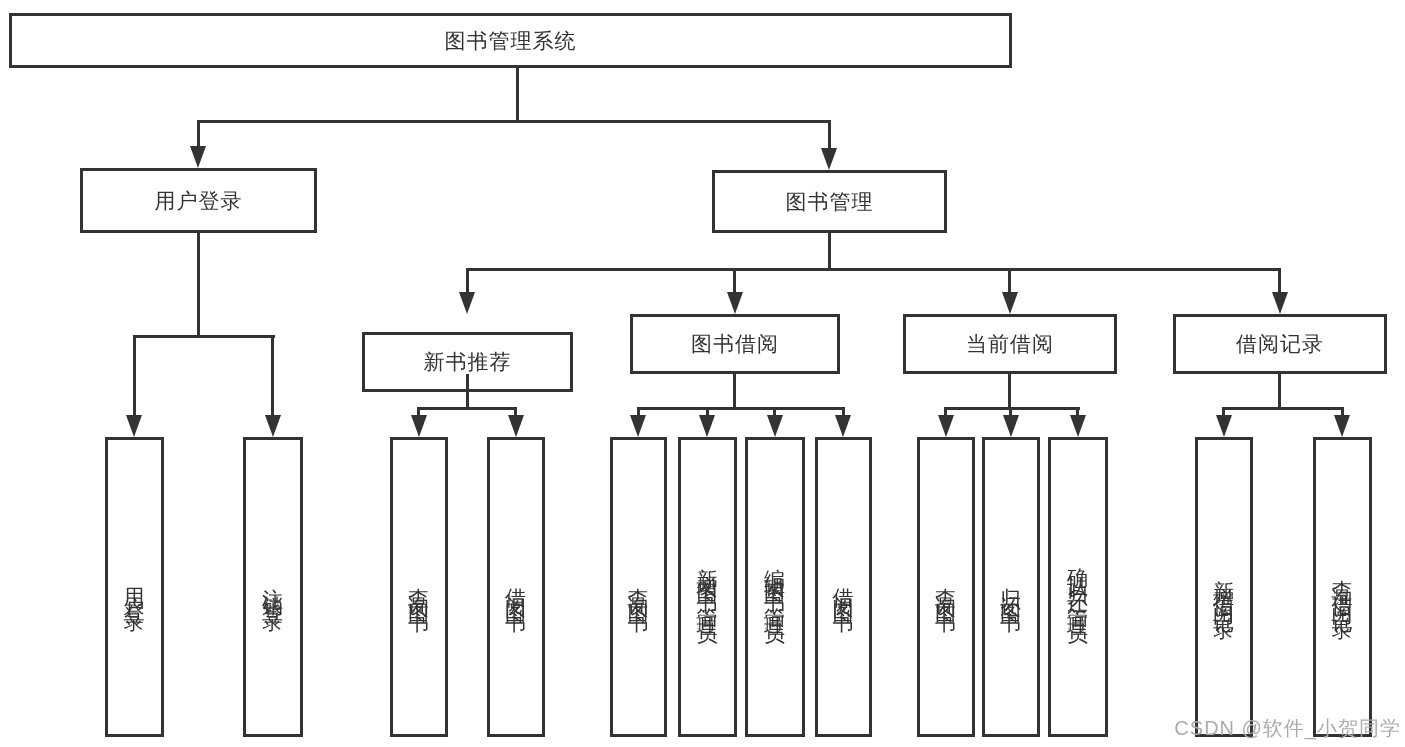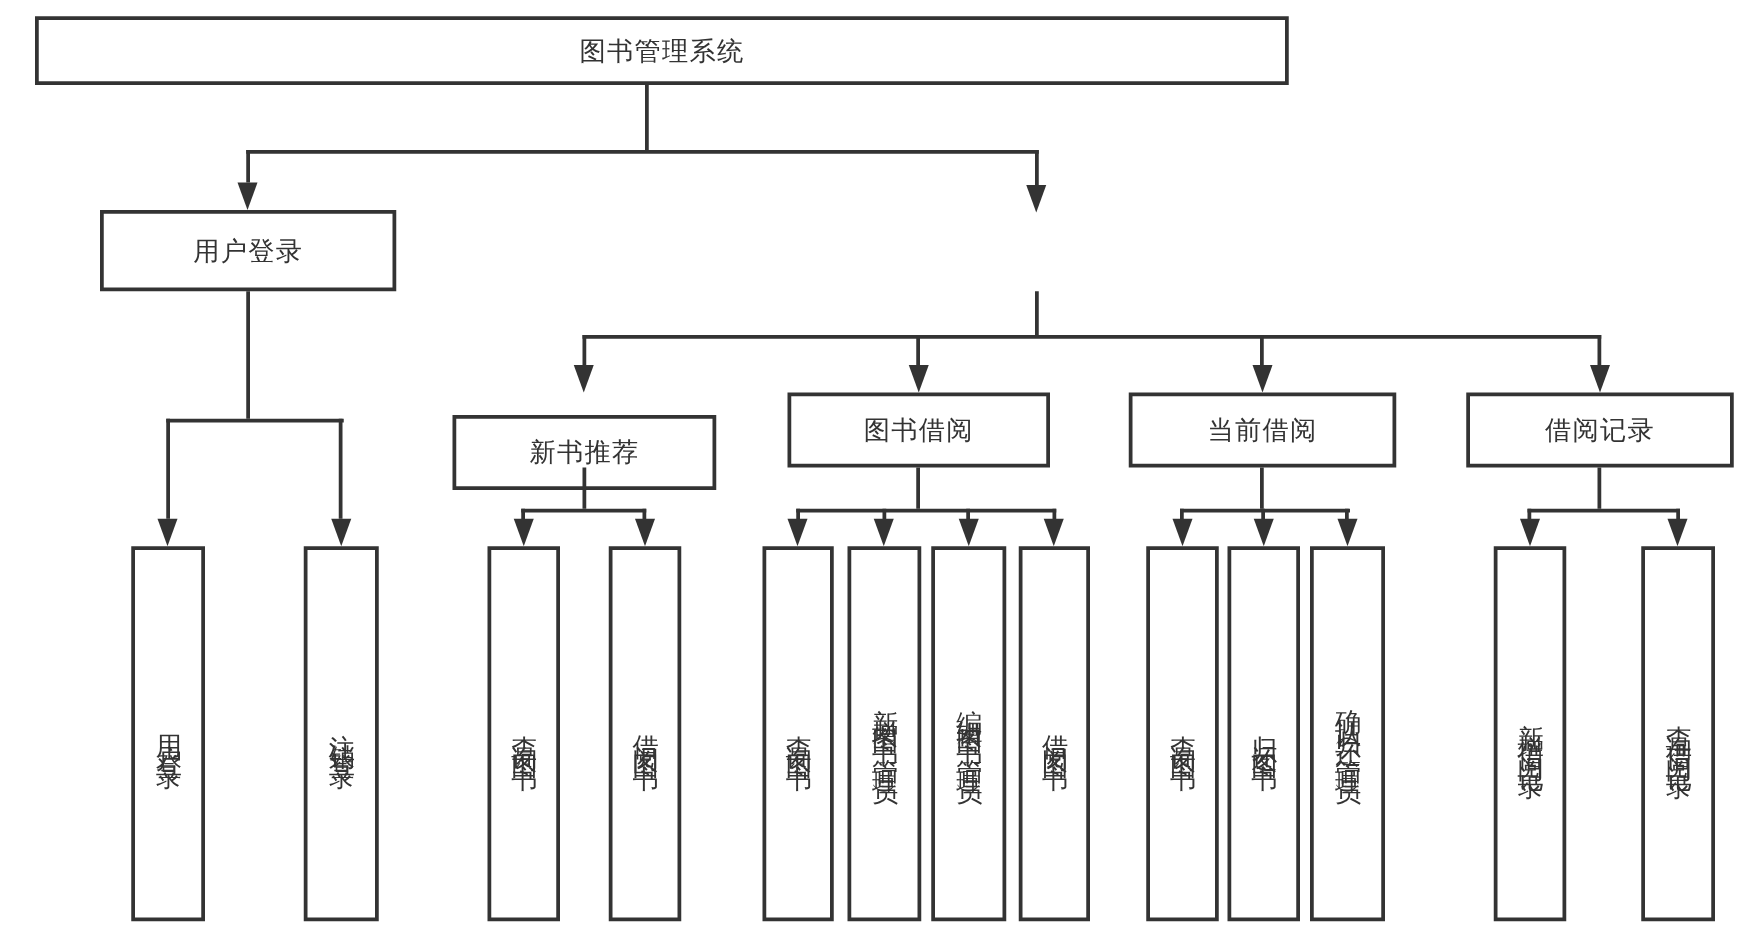--- a/index.html
+++ b/index.html
@@ -33,33 +33,36 @@
     position:absolute;right:4px;bottom:5px;
     font-size:20px;color:#ababab;letter-spacing:1px;
     z-index:10;white-space:nowrap;
   }
 </style>
 </head>
 <body>
 
 <div class="canvas">
 
-  <div class="box" style="left:28px;top:13px;width:1003px;height:55px">
+  <div class="box" style="left:9px;top:13px;width:1003px;height:55px">
     <span class="label">图书管理系统</span>
   </div>
 
   <div class="vline" style="left:516px;top:68px;height:52px"></div>
   <div class="hline" style="left:197px;top:120px;width:634px"></div>
   <div class="vline" style="left:197px;top:120px;height:26px"></div>
   <div class="arrow" style="left:190px;top:146px"></div>
   <div class="vline" style="left:828px;top:120px;height:28px"></div>
   <div class="arrow" style="left:821px;top:148px"></div>
 
   <div class="box" style="left:80px;top:168px;width:237px;height:65px">
     <span class="label">用户登录</span>
+  </div>
+  <div class="box" style="left:712px;top:170px;width:235px;height:63px">
+    <span class="label">图书管理</span>
   </div>
 
   <div class="vline" style="left:197px;top:233px;height:102px"></div>
   <div class="hline" style="left:133px;top:335px;width:142px"></div>
   <div class="vline" style="left:133px;top:335px;height:80px"></div>
   <div class="arrow" style="left:126px;top:415px"></div>
   <div class="vline" style="left:271px;top:335px;height:80px"></div>
   <div class="arrow" style="left:265px;top:415px"></div>
 
   <div class="vline" style="left:828px;top:233px;height:35px"></div>
@@ -157,14 +160,15 @@
     <span class="label">确认归还（管理员）</span>
   </div>
 
   <div class="box leaf" style="left:1195px;top:437px;width:58px;height:300px">
     <span class="label">新增借阅记录</span>
   </div>
   <div class="box leaf" style="left:1313px;top:437px;width:59px;height:300px">
     <span class="label">查询借阅记录</span>
   </div>
 
+  <div class="watermark">CSDN @软件_小贺同学</div>
 
 </div>
 
 </body></html>

